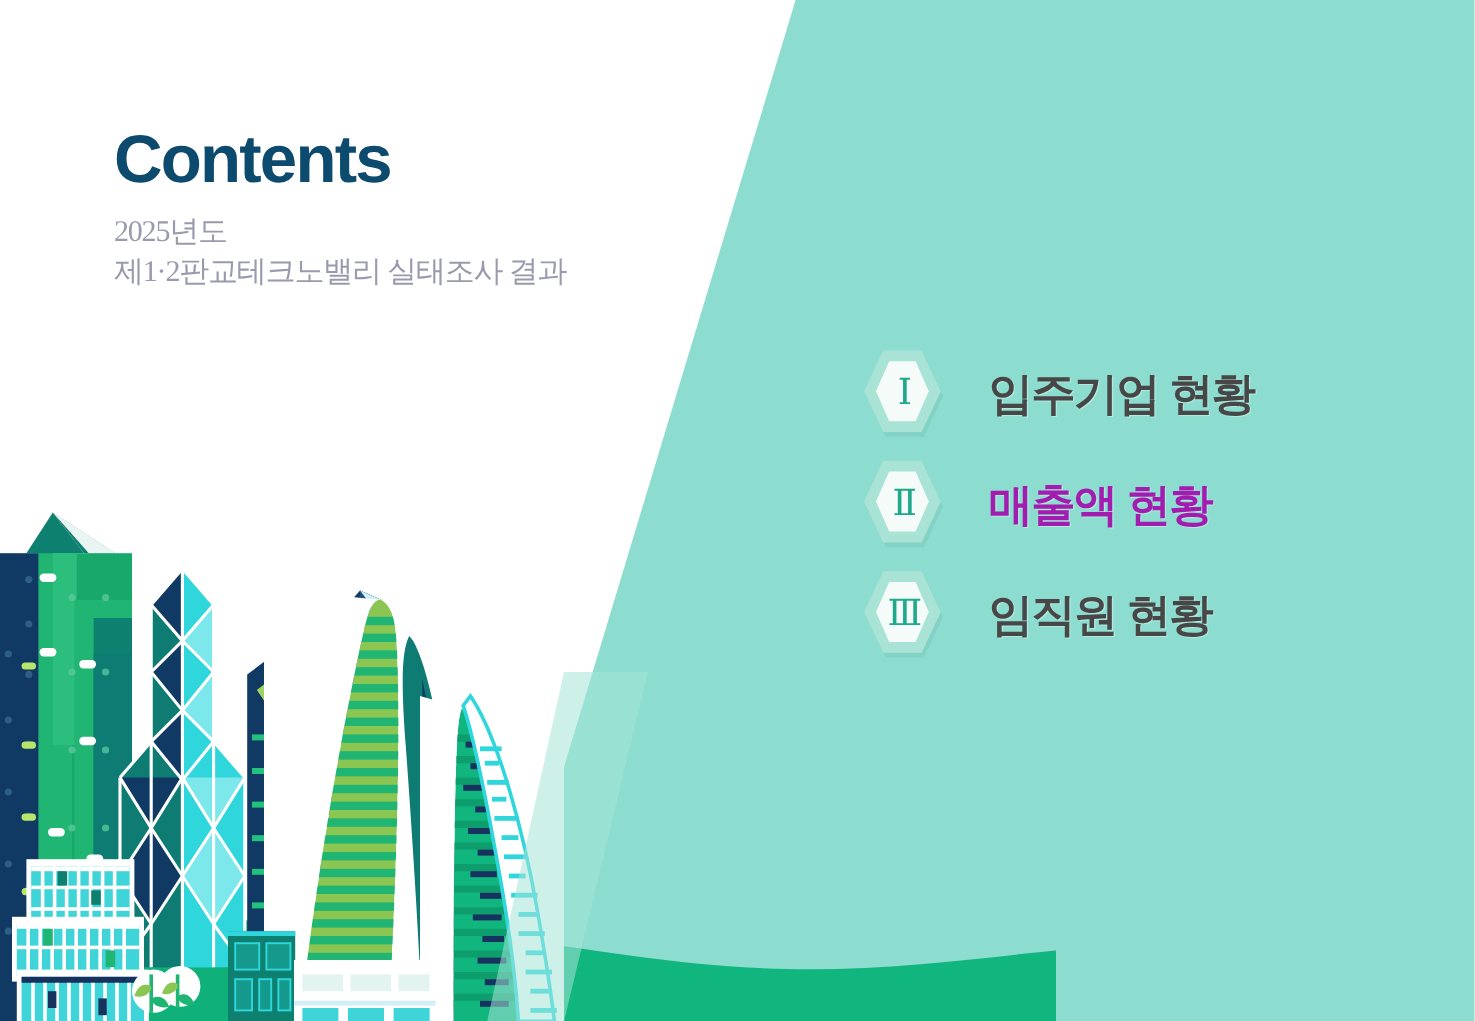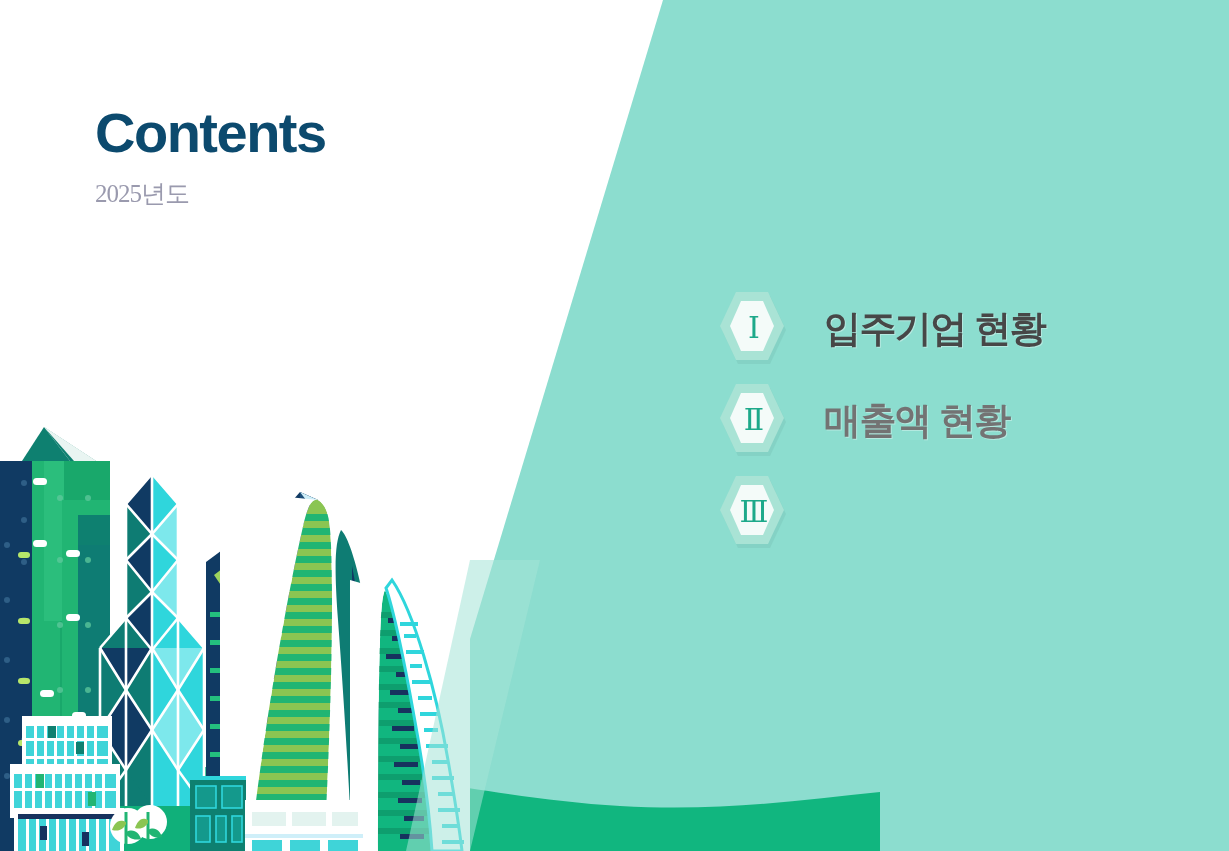--- a/index.html
+++ b/index.html
@@ -533,20 +533,21 @@
       </g>
 
       <polygon points="470,560 540,560 470,851 406,851" fill="#A4E3D7" opacity="0.55"></polygon>
 
     </g>
   </svg>
 
   <div class="title-block">
     <div class="main-title" style="color:#0c4a6e;">Contents</div>
     <div class="subtitle-line" style="color:#9A9AAE;">2025년도</div>
+    <div class="subtitle-line" style="color:#9A9AAE;">제1·2판교테크노밸리 실태조사 결과</div>
   </div>
 
   <div class="contents-list">
 
     <div class="content-item">
       <div class="hex-wrap">
         <svg class="hex-svg" viewBox="0 0 82 78">
           <polygon points="22,6 54,6 70,40 54,74 22,74 6,40" fill="#79C6B7" opacity="0.45"></polygon>
           <polygon points="20,2 52,2 68,36 52,70 20,70 4,36" fill="#A9E3D5"></polygon>
           <polygon points="25,11 47,11 58,36 47,61 25,61 14,36" fill="#F4FBF9"></polygon>
@@ -558,29 +559,30 @@
 
     <div class="content-item">
       <div class="hex-wrap">
         <svg class="hex-svg" viewBox="0 0 82 78">
           <polygon points="22,6 54,6 70,40 54,74 22,74 6,40" fill="#79C6B7" opacity="0.45"></polygon>
           <polygon points="20,2 52,2 68,36 52,70 20,70 4,36" fill="#A9E3D5"></polygon>
           <polygon points="25,11 47,11 58,36 47,61 25,61 14,36" fill="#F4FBF9"></polygon>
         </svg>
         <div class="hex-num" style="color:#1DA98A;">Ⅱ</div>
       </div>
-      <div class="item-label" style="color:#737373;">매출액 현황</div>
+      <div class="item-label" style="color:#a21caf;">매출액 현황</div>
     </div>
 
     <div class="content-item">
       <div class="hex-wrap">
         <svg class="hex-svg" viewBox="0 0 82 78">
           <polygon points="22,6 54,6 70,40 54,74 22,74 6,40" fill="#79C6B7" opacity="0.45"></polygon>
           <polygon points="20,2 52,2 68,36 52,70 20,70 4,36" fill="#A9E3D5"></polygon>
           <polygon points="25,11 47,11 58,36 47,61 25,61 14,36" fill="#F4FBF9"></polygon>
         </svg>
         <div class="hex-num" style="color:#1DA98A;">Ⅲ</div>
       </div>
+      <div class="item-label" style="color:#474747;">임직원 현황</div>
     </div>
 
   </div>
 
 </div>
 
 </body></html>

